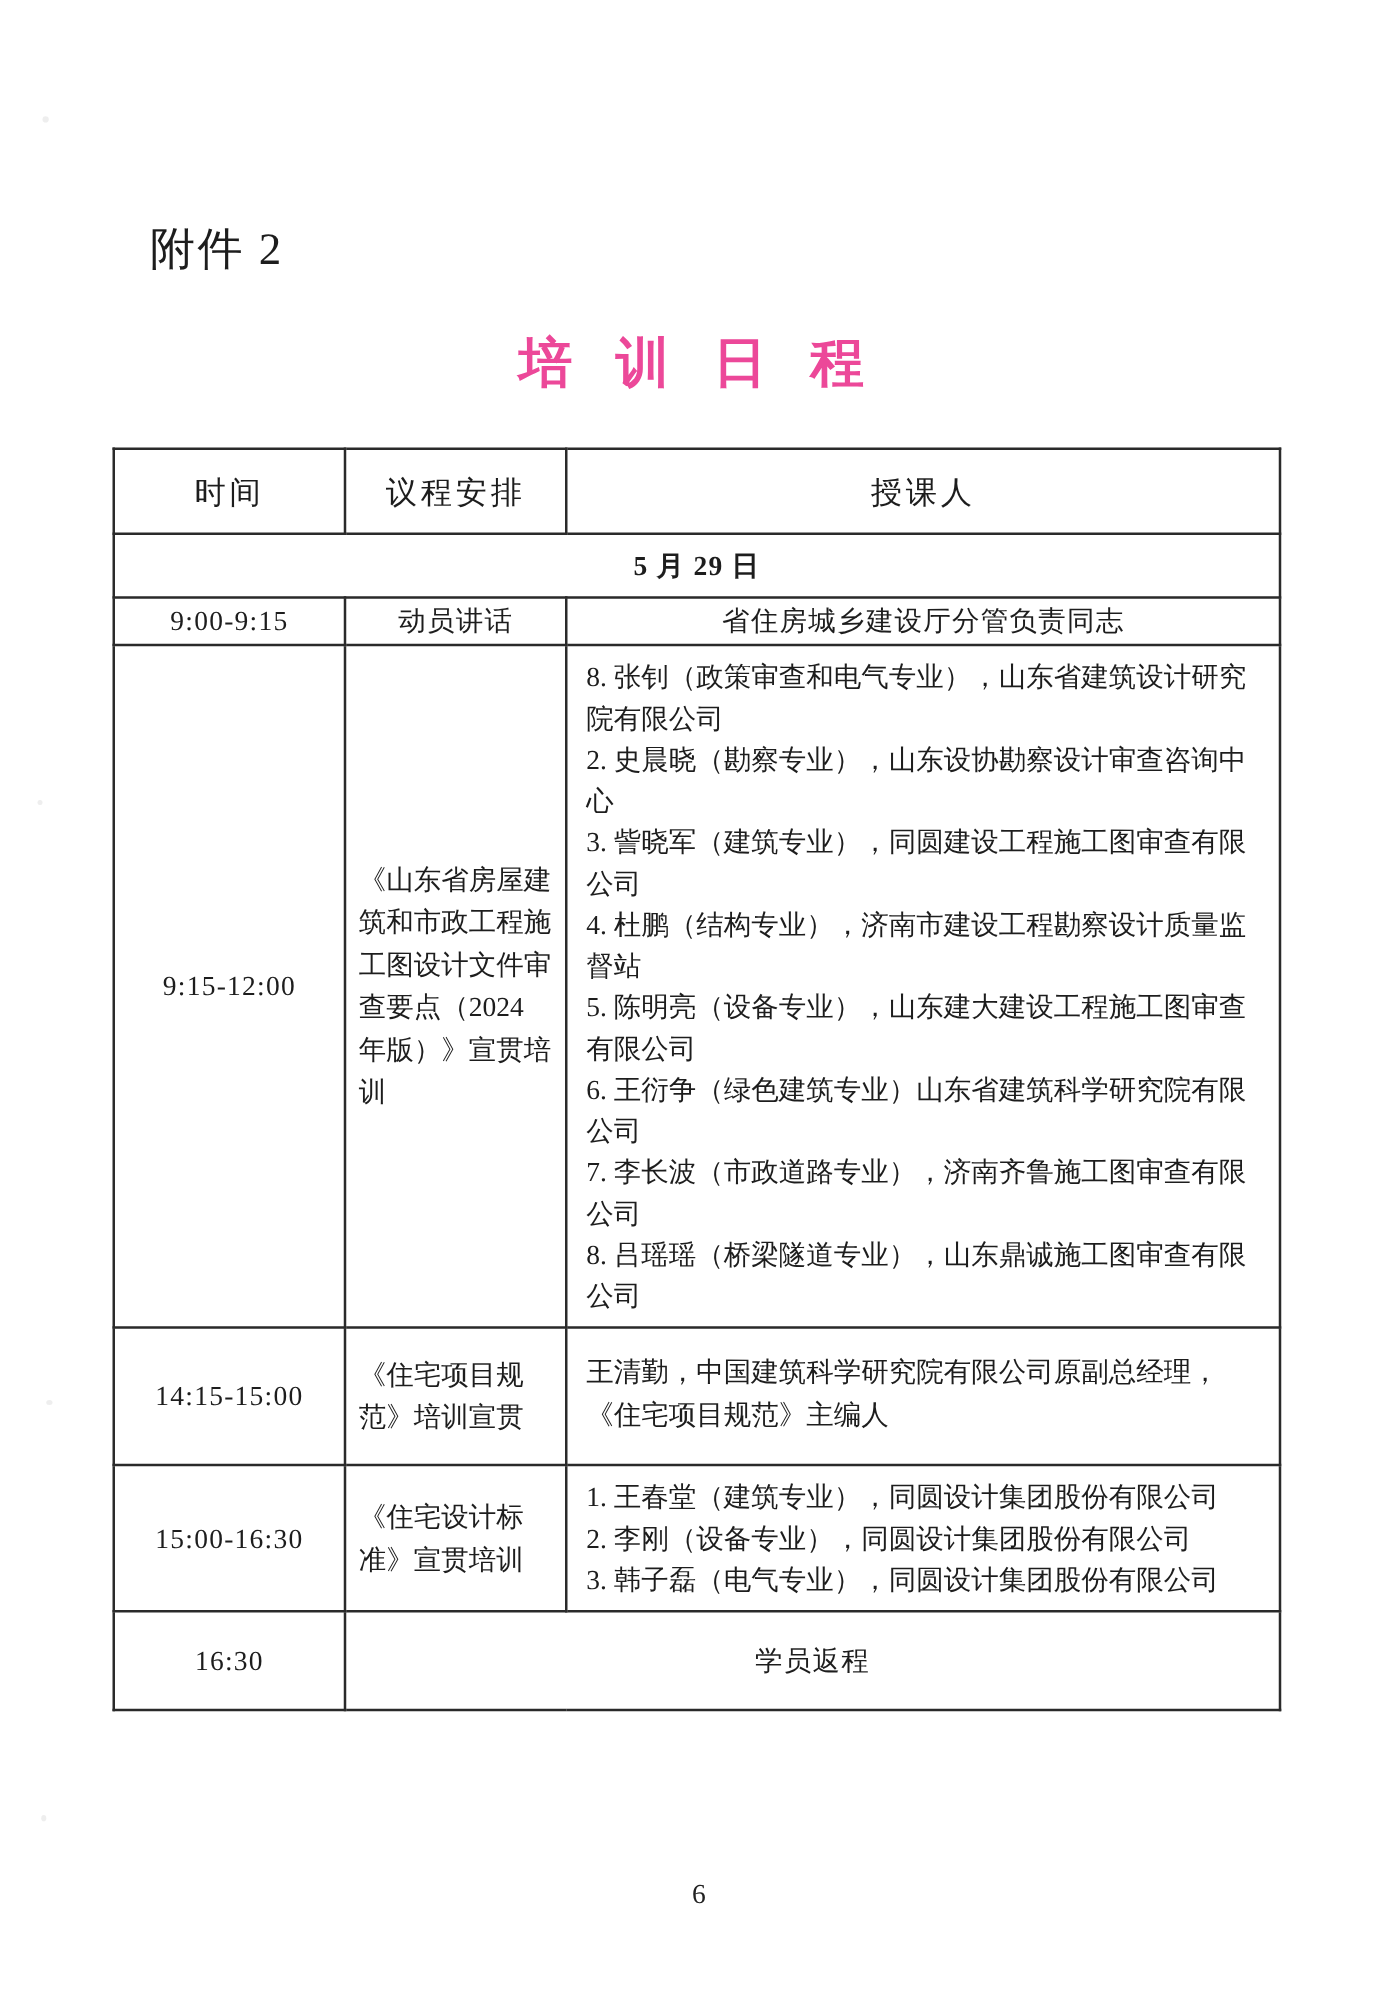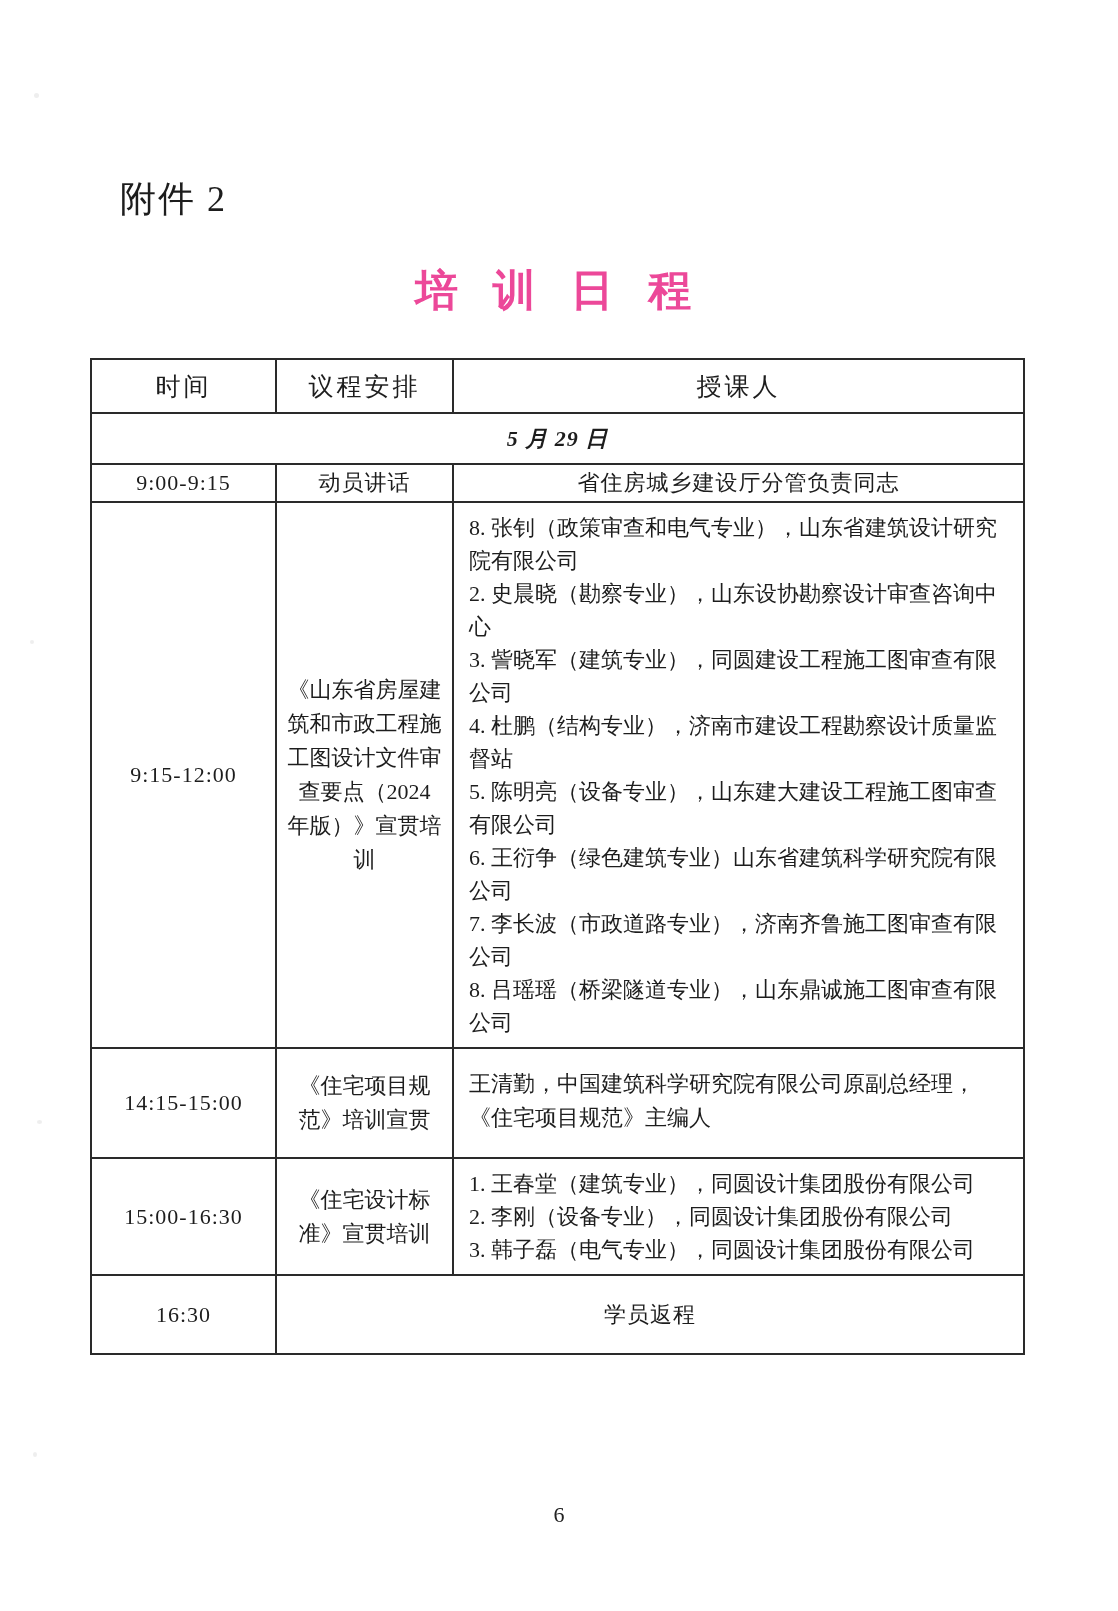--- a/index.html
+++ b/index.html
@@ -27,34 +27,34 @@
     border-collapse:collapse; table-layout:fixed;
   }
   .schedule td, .schedule th {
     border:2px solid #2a2a2a;
     font-size:22px;
     vertical-align:middle;
     color:#1d1d1d;
   }
   .schedule th {
     font-weight:400; font-size:25px; text-align:center;
-    height:54px; letter-spacing:3px;
+    height:68px; letter-spacing:3px;
   }
   .row-date td {
     height:51px; text-align:center;
-    font-weight:700; font-size:22px; letter-spacing:1px;font-style:italic;
+    font-weight:700; font-size:22px; letter-spacing:1px;
   }
   .row-0 td { height:38px; }
   .row-1 td { height:538px; }
   .row-2 td { height:110px; }
   .row-3 td { height:103px; }
   .row-4 td { height:79px; }
   .cell-center { text-align:center; letter-spacing:1px; }
   .agenda-cell {
-    text-align:center; line-height:34px; padding:6px 10px;
+    line-height:34px; padding:6px 10px;
   }
   .lect-list { padding:8px 14px 8px 15px; }
   .lect-line {
     font-size:22px; line-height:33px; text-align:left;
   }
   .lect-single {
     font-size:22px; line-height:34px; text-align:left;
     padding:2px 14px 6px 15px;
   }
   .page-number {

